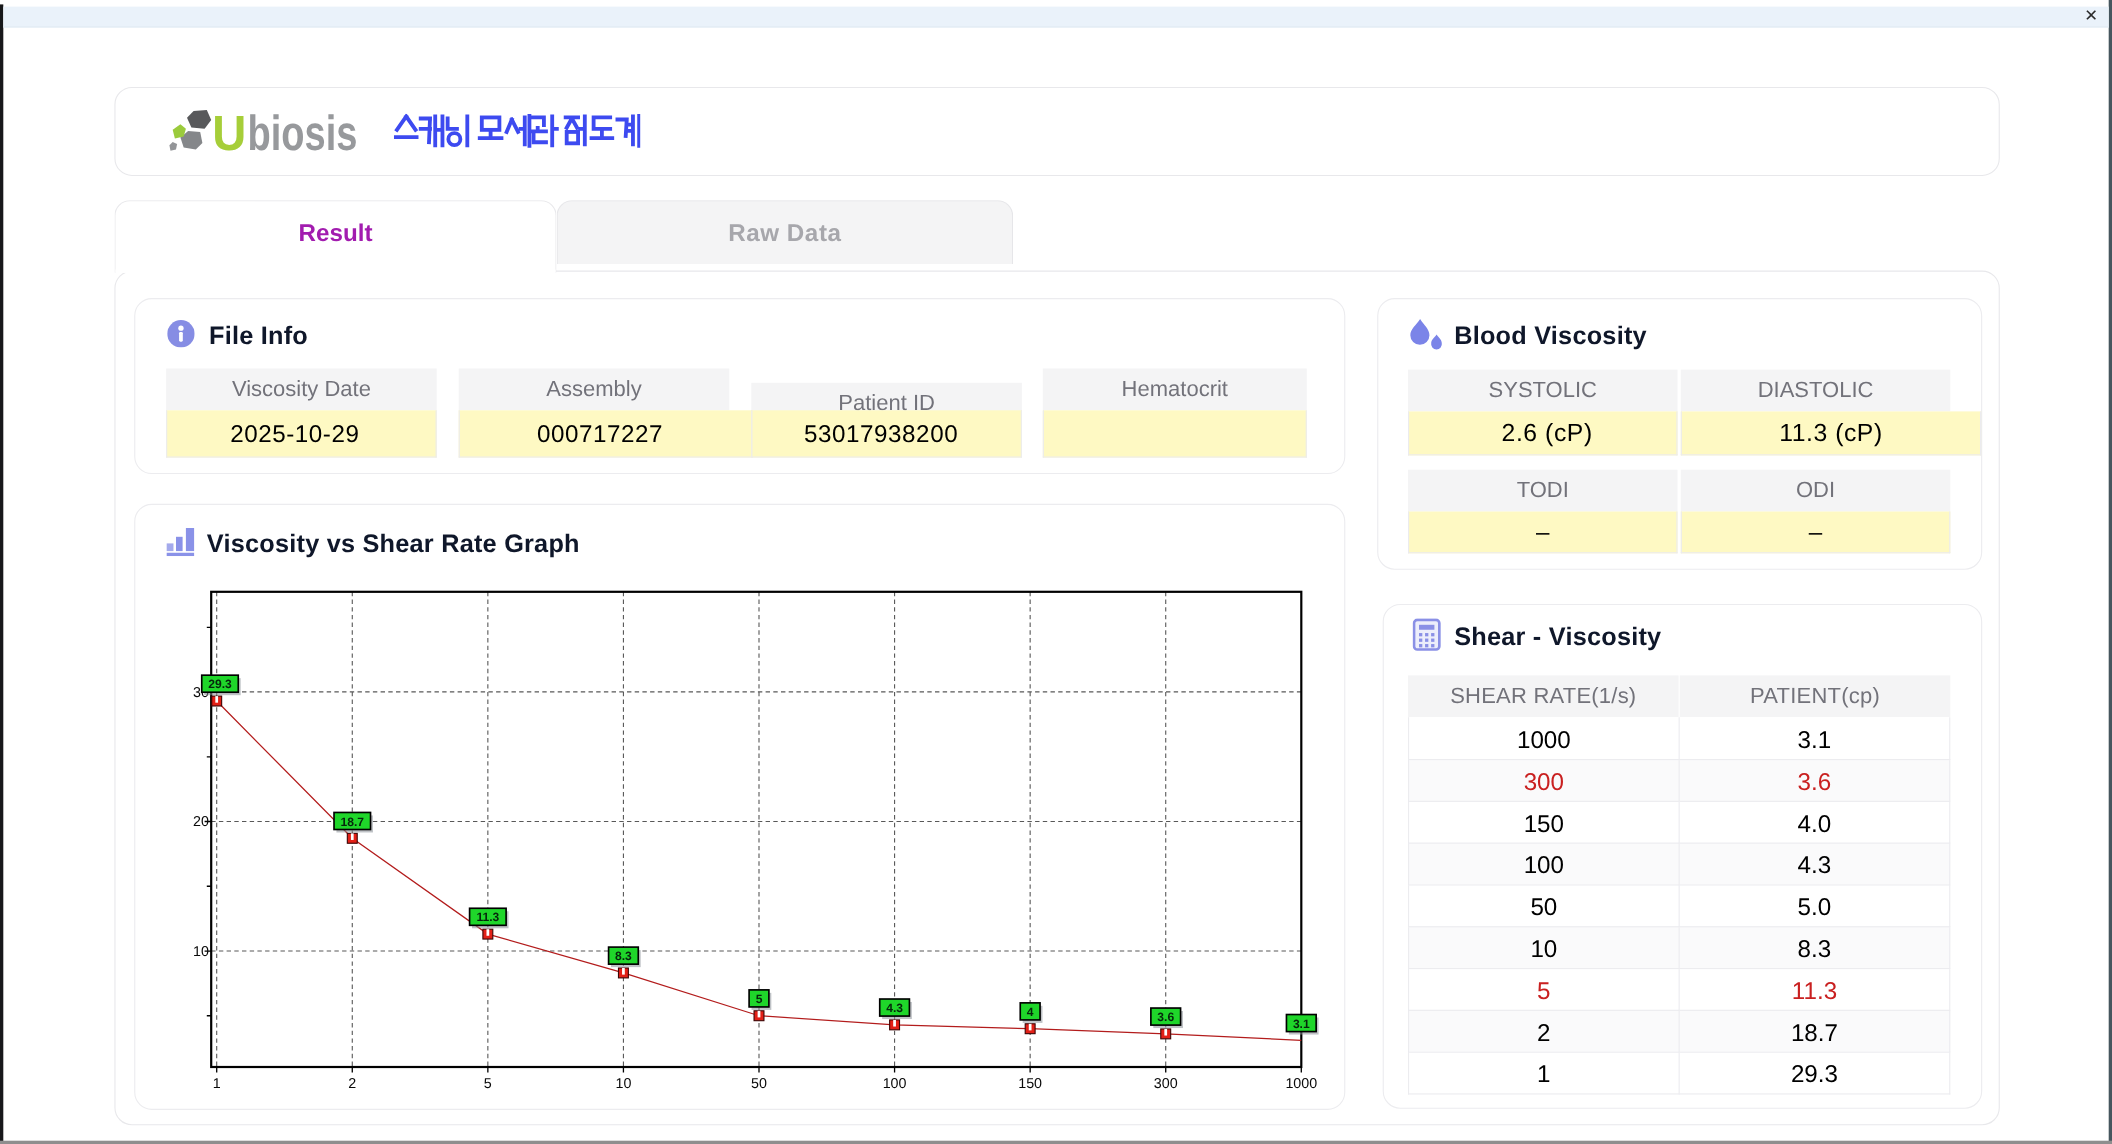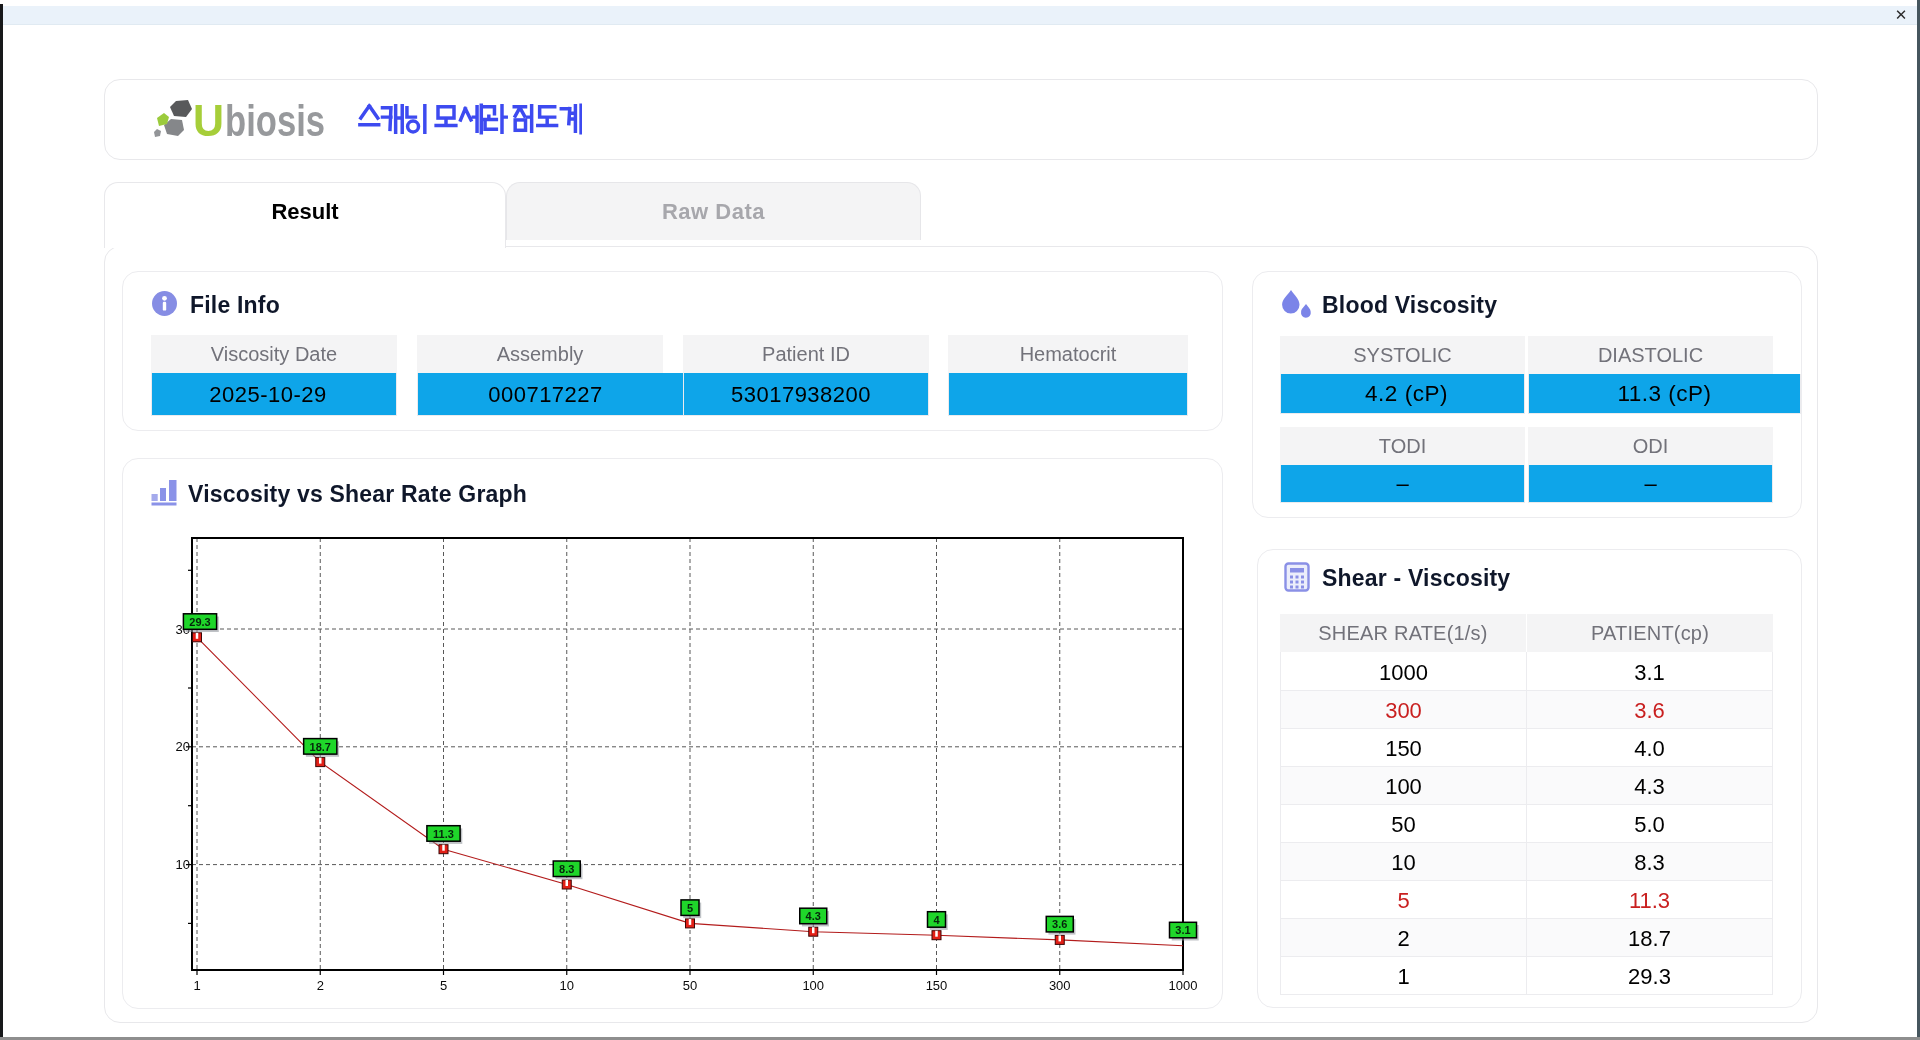--- a/index.html
+++ b/index.html
@@ -14,37 +14,37 @@
     border-bottom:1px solid #e0eaf2; }
   #closex { left:1890px; top:5px; width:22px; height:20px; color:#2b2b2b;
     font-size:15px; line-height:20px; text-align:center; }
   
   .card { position:absolute; background:#fff; border:1px solid #e8e8eb; border-radius:16px; }
   #hdrcard { left:104px; top:79px; width:1714px; height:81px; }
   
   #tabResult { left:104px; top:182px; width:402px; height:66px; background:#fff;
     border:1px solid #e8e8eb; border-bottom:none; border-radius:14px 14px 0 0; z-index:3; }
   #tabResult .lbl { position:absolute; left:0; top:16px; width:100%; text-align:center;
-    font-size:22px; font-weight:bold; color:#000000; }
+    font-size:22px; font-weight:bold; color:#a21caf; }
   #tabRaw { left:506px; top:182px; width:415px; height:58px; background:#f4f4f5;
     border:1px solid #e6e6e9; border-bottom:none; border-radius:14px 14px 0 0; z-index:1; }
   #tabRaw .lbl { position:absolute; left:0; top:16px; width:100%; text-align:center;
     font-size:22px; font-weight:bold; color:#a7a7ac; letter-spacing:0.5px; }
   #maincard { left:104px; top:246px; width:1714px; height:777px; z-index:2; }
   #tabcover { left:105px; top:245px; width:400px; height:3px; background:#fff; z-index:3; }
   
   #fileinfo { left:122px; top:271px; width:1101px; height:160px; border-color:#ececef; z-index:4; }
   #graphcard { left:122px; top:458px; width:1101px; height:551px; border-color:#ececef; z-index:4; }
   #bvcard { left:1252px; top:271px; width:550px; height:247px; border-color:#ececef; z-index:4; }
   #shearcard { left:1257px; top:549px; width:545px; height:459px; border-color:#ececef; z-index:4; }
   .ctitle { position:absolute; font-size:23px; font-weight:bold; color:#0f172a; letter-spacing:0.2px; }
   
   .hcell { position:absolute; background:#f4f4f5; color:#72727a; font-size:20px;
     text-align:center; }
-  .vcell { position:absolute; background:#0ea5e9; border:1px solid #ebebee; border-top:none;
+  .vcell { position:absolute; background:#fef9c3; border:1px solid #ebebee; border-top:none;
     color:#000; font-size:22px; text-align:center; }
   .red { color:#c92020; }
   .ctitle,.hcell,.vcell,#fi-icon,#bv-icon,#sh-icon,#g-icon,#chart,#sheartable,#logo,#ktitle { z-index:6; }
   .sr td { height:38px; border:1px solid #ececef; border-top:none; background:#fff;
     font-size:22px; color:#000; text-align:center; vertical-align:middle; padding:4px 0 0 0; }
   .sr.alt td { background:#fafafb; }
   .sr td.red, td.red { color:#c92020; }
 </style>
 </head>
 <body>
@@ -120,37 +120,37 @@
 <svg width="25" height="25" viewBox="0 0 25 25">
   <circle cx="12.5" cy="12.5" r="12.5" fill="#868de4"></circle>
   <circle cx="12.5" cy="7.3" r="2.4" fill="#fff"></circle>
   <rect x="10.8" y="10.8" width="3.4" height="8.8" rx="1.2" fill="#fff"></rect>
 </svg>
 </div>
 <div class="ctitle" style="left:190px; top:292px;">File Info</div>
 
 <div class="hcell" style="left:151px; top:335px; width:246px; height:38px; line-height:38px;">Viscosity Date</div>
 <div class="hcell" style="left:417px; top:335px; width:246px; height:38px; line-height:38px;">Assembly</div>
-<div class="hcell" style="left:683px; top:335px; width:246px; height:38px; line-height:38px;">Patient ID</div>
+<div class="hcell" style="left:683px; top:348px; width:246px; height:38px; line-height:38px;">Patient ID</div>
 <div class="hcell" style="left:948px; top:335px; width:240px; height:38px; line-height:38px;">Hematocrit</div>
 <div class="vcell" style="left:151px; top:373px; width:246px; height:43px; line-height:43px; letter-spacing:0.5px; padding-right:12px;">2025-10-29</div>
 <div class="vcell" style="left:417px; top:373px; width:267px; height:43px; line-height:43px; letter-spacing:0.5px; padding-right:10px;">000717227</div>
 <div class="vcell" style="left:683px; top:373px; width:246px; height:43px; line-height:43px; letter-spacing:0.5px; padding-right:10px;">53017938200</div>
 <div class="vcell" style="left:948px; top:373px; width:240px; height:43px; line-height:42px;"></div>
 
 <div class="abs" id="bv-icon" style="left:1280px; top:288px; width:34px; height:32px;">
 <svg width="34" height="32" viewBox="0 0 34 32">
   <path d="M11,2 C14.5,7.5 19.5,11 19.5,16.8 A8.7,8.7 0 1,1 2.1,16.8 C2.1,11 7.5,7.5 11,2 Z" fill="#7b84e8"></path>
   <path d="M26,16 C28,19 30.7,20.9 30.7,23.8 A4.9,4.9 0 1,1 21.1,23.8 C21.1,20.9 24,19 26,16 Z" fill="#7b84e8"></path>
 </svg>
 </div>
 <div class="ctitle" style="left:1322px; top:292px;">Blood Viscosity</div>
 <div class="hcell" style="left:1280px; top:336px; width:245px; height:38px; line-height:38px;">SYSTOLIC</div>
 <div class="hcell" style="left:1528px; top:336px; width:245px; height:38px; line-height:38px;">DIASTOLIC</div>
-<div class="vcell" style="left:1280px; top:374px; width:245px; height:40px; line-height:40px; font-size:22.5px; letter-spacing:0.5px; padding-left:8px;">4.2 (cP)</div>
+<div class="vcell" style="left:1280px; top:374px; width:245px; height:40px; line-height:40px; font-size:22.5px; letter-spacing:0.5px; padding-left:8px;">2.6 (cP)</div>
 <div class="vcell" style="left:1528px; top:374px; width:273px; height:40px; line-height:40px; font-size:22.5px; letter-spacing:0.5px;">11.3 (cP)</div>
 <div class="hcell" style="left:1280px; top:427px; width:245px; height:38px; line-height:38px;">TODI</div>
 <div class="hcell" style="left:1528px; top:427px; width:245px; height:38px; line-height:38px;">ODI</div>
 <div class="vcell" style="left:1280px; top:465px; width:245px; height:38px; line-height:37px;">–</div>
 <div class="vcell" style="left:1528px; top:465px; width:245px; height:38px; line-height:37px;">–</div>
 
 <div class="abs" id="sh-icon" style="left:1284px; top:562px; width:26px; height:30px;">
 <svg width="26" height="30" viewBox="0 0 26 30">
   <rect x="1.5" y="1.5" width="23" height="27" rx="3" fill="#eceefb" stroke="#8a90e6" stroke-width="2.4"></rect>
   <rect x="6" y="6" width="14" height="4.5" fill="#8a90e6"></rect>

